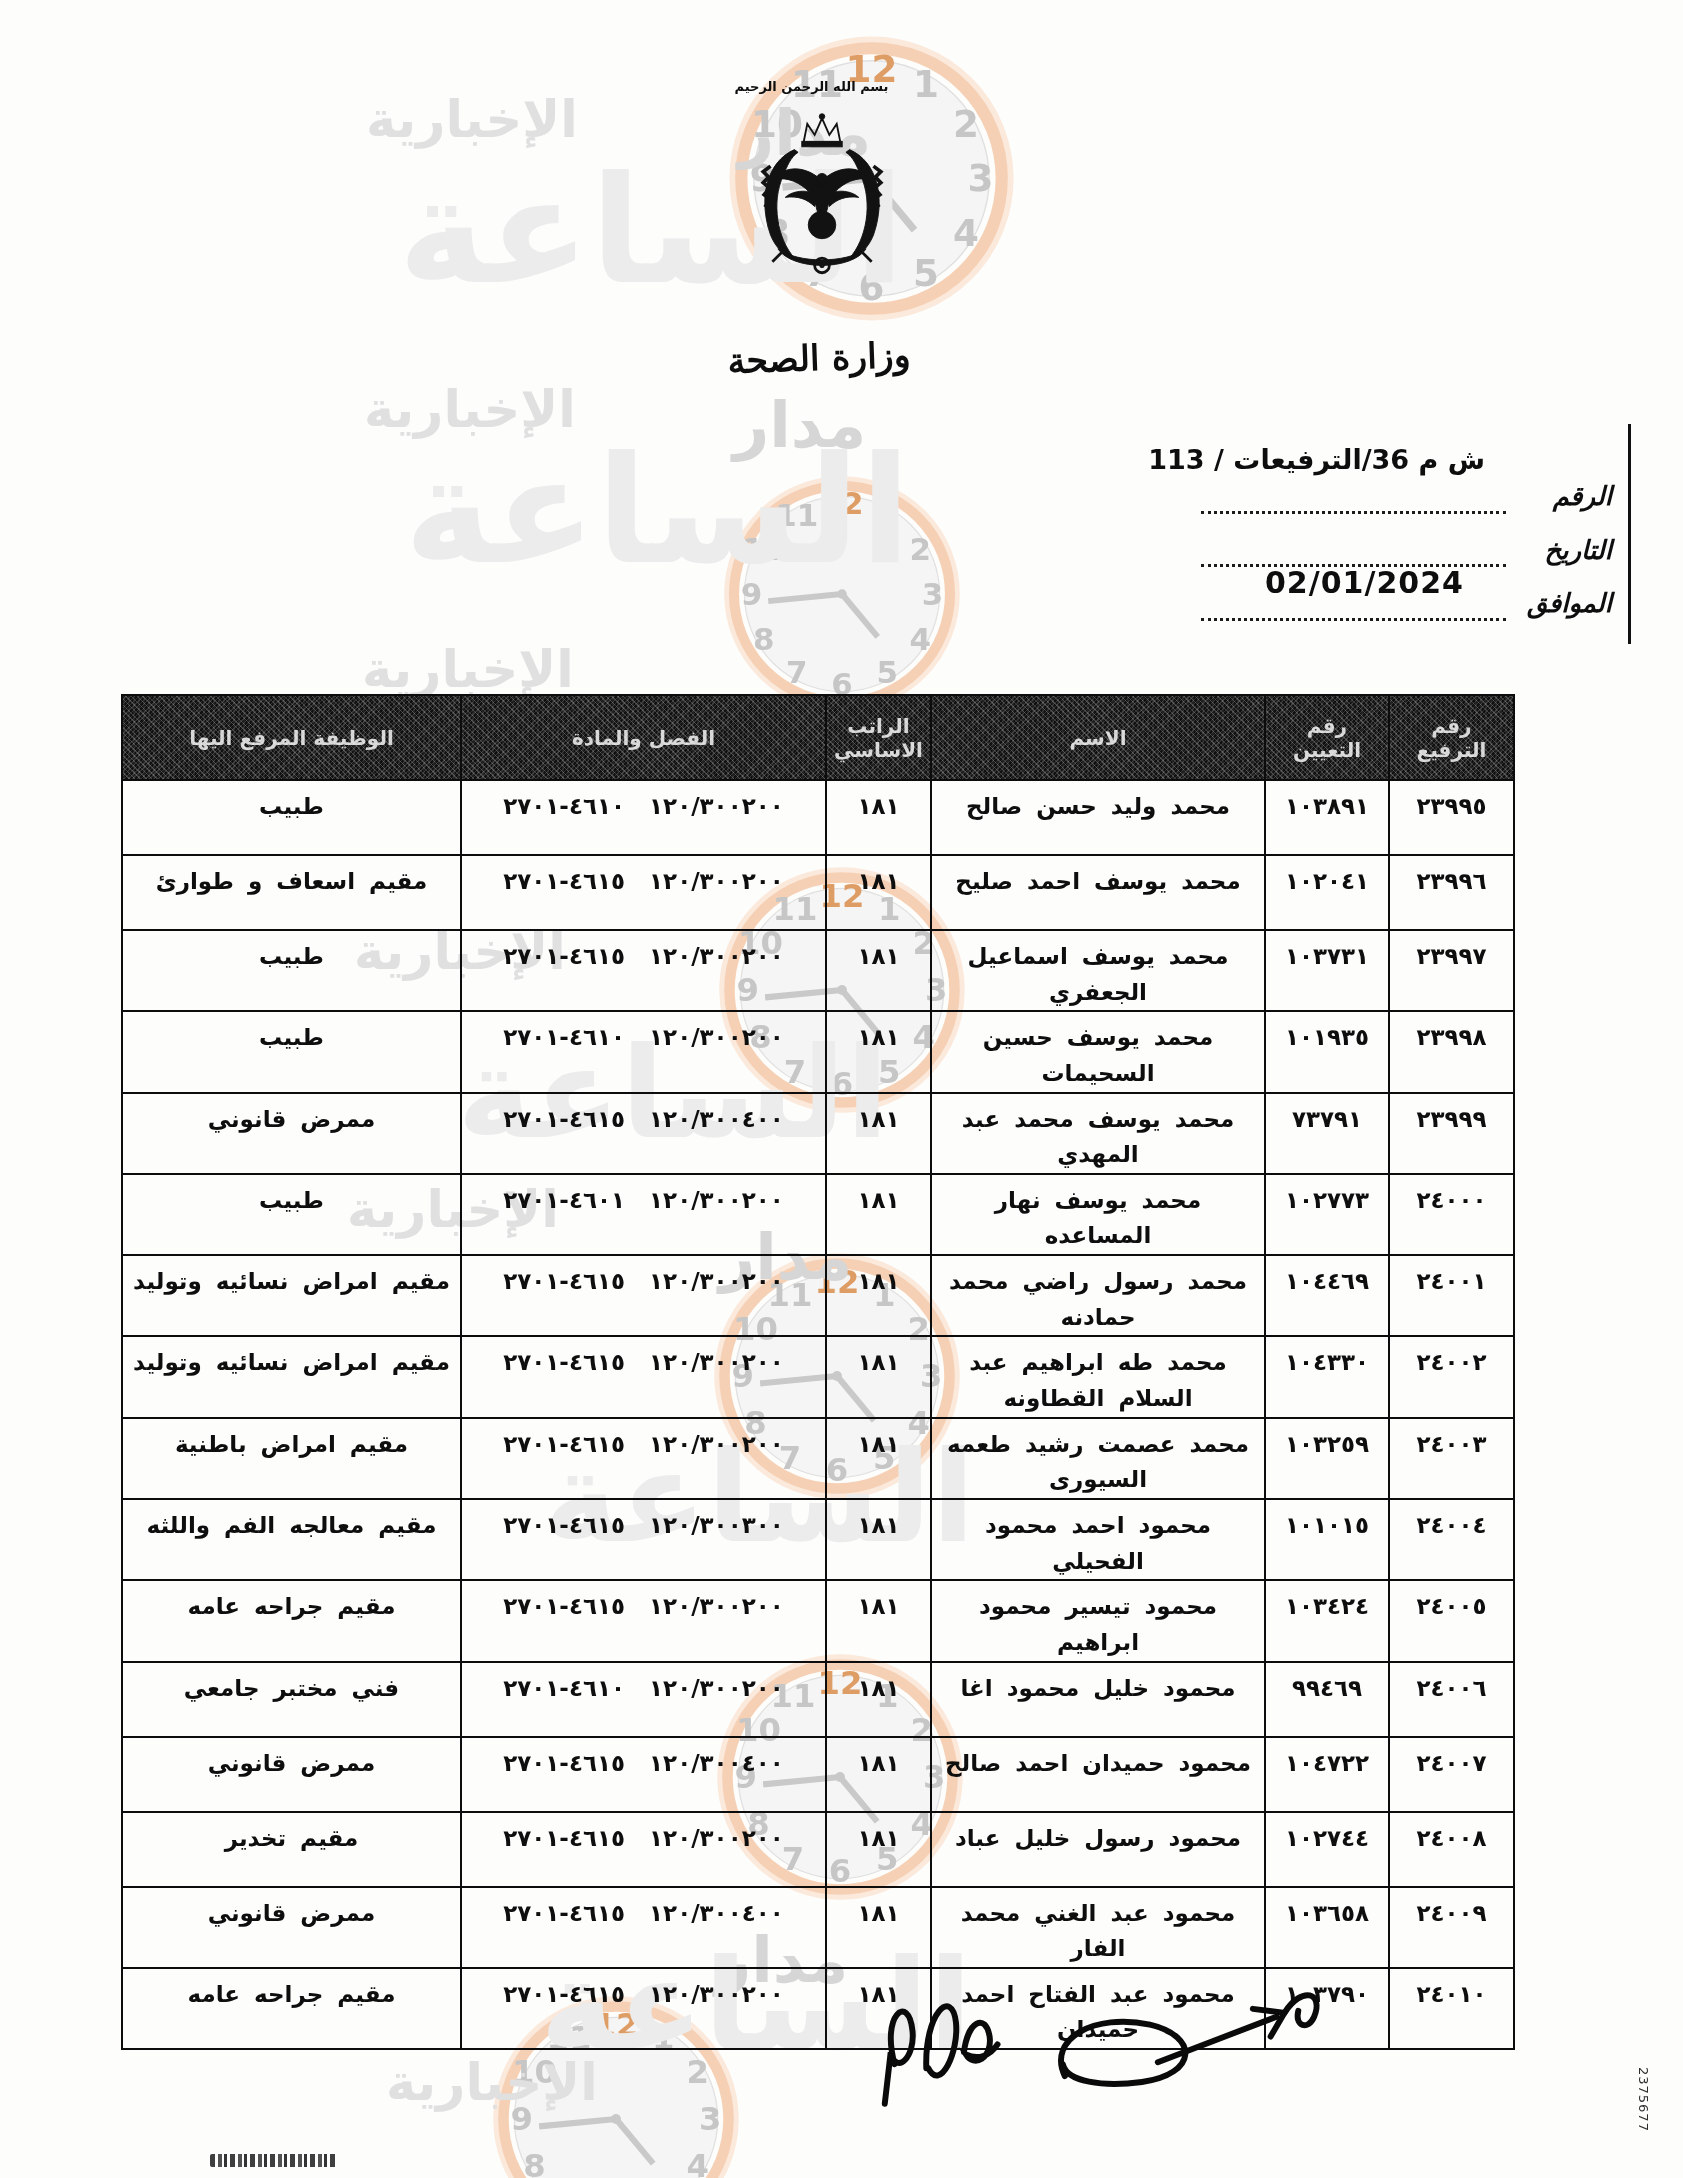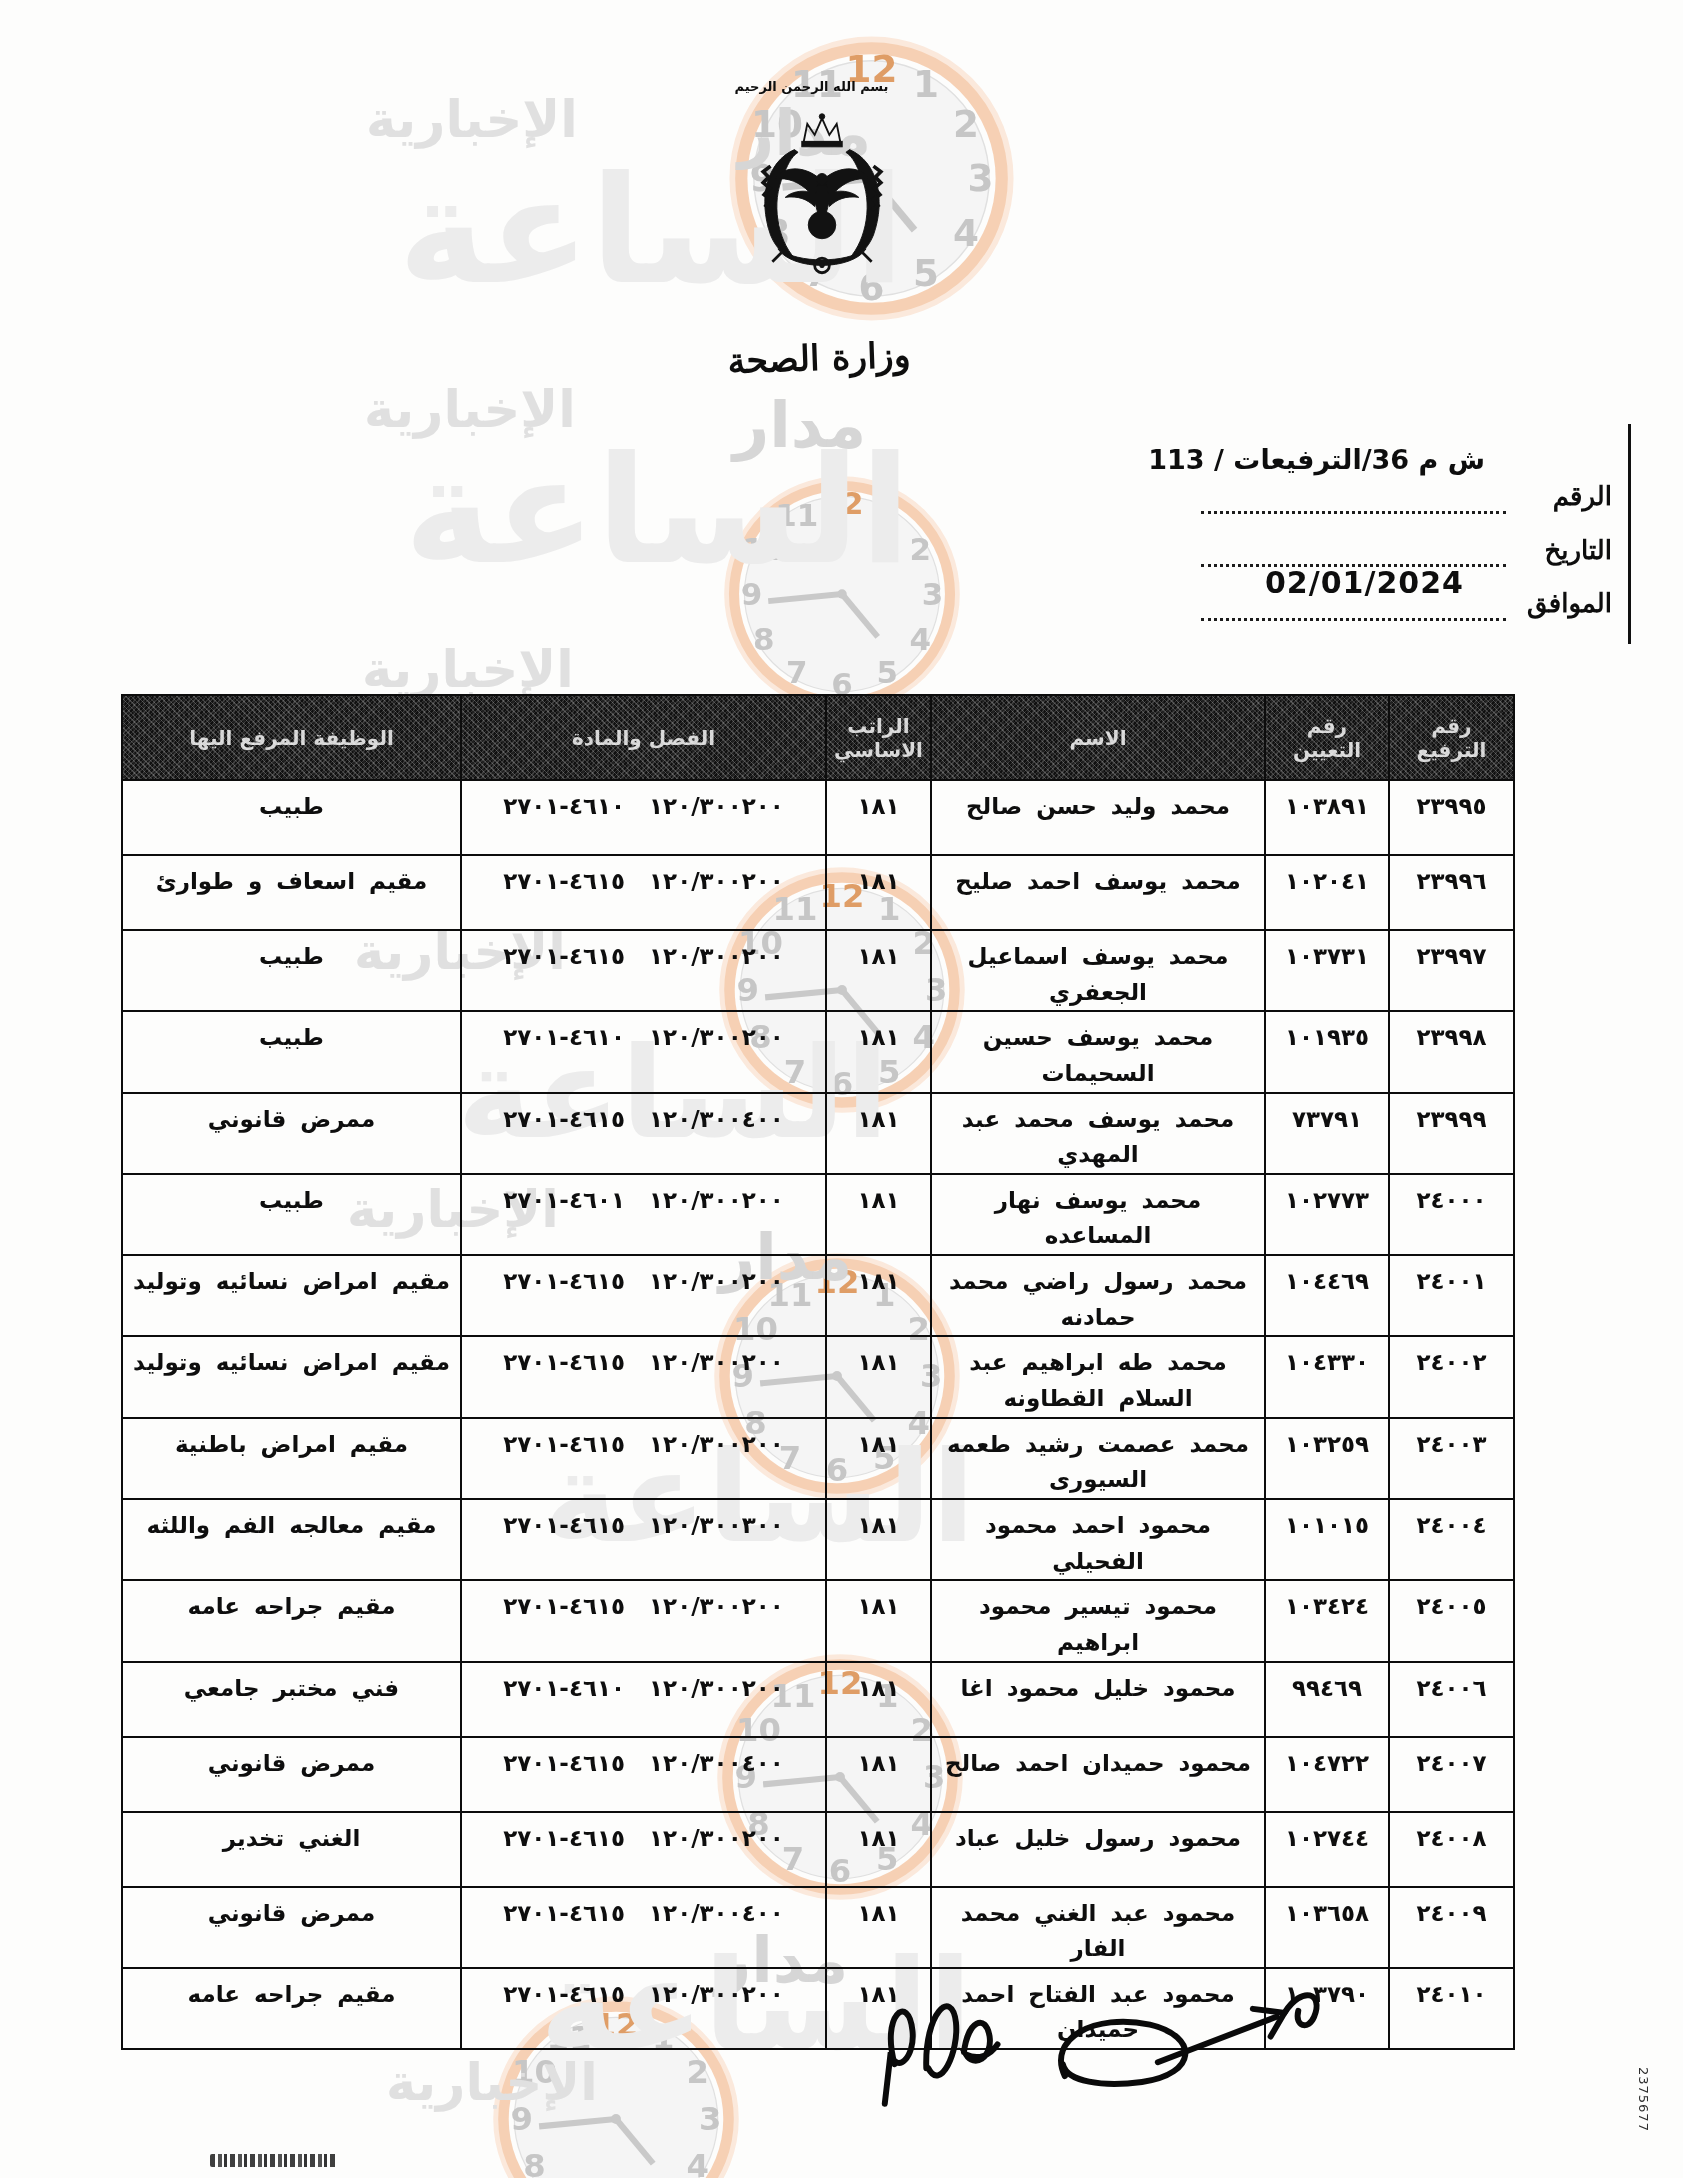--- a/index.html
+++ b/index.html
@@ -24,21 +24,21 @@
   .content{position:absolute;inset:0;z-index:1;}
   .bismillah{position:absolute;left:705px;top:79px;width:213px;text-align:center;
     font-size:13px;font-weight:bold;}
   .crest{position:absolute;left:730px;top:111px;}
   .ministry{position:absolute;left:720px;top:337px;width:198px;text-align:center;
     font-size:35px;font-weight:bold;transform:rotate(-2deg);
     font-family:"DejaVu Serif",serif;}
   .refline{position:absolute;right:198px;top:444px;font-size:27px;font-weight:bold;
     direction:rtl;}
   .fieldlabel{position:absolute;right:71px;font-size:26px;font-weight:600;direction:rtl;
-    font-family:"DejaVu Serif",serif;}
+    font-family:"DejaVu Serif",serif;font-style:italic;}
   .dots{position:absolute;left:1201px;width:305px;height:4px;
     border-bottom:3px dotted #1c1c1c;}
   .datefield{position:absolute;left:1265px;top:565px;font-size:30px;font-weight:bold;
     letter-spacing:1px;}
   .vrule{position:absolute;left:1628px;top:424px;width:3px;height:220px;background:#111;}
   
   table.promo{position:absolute;left:121px;top:694px;border-collapse:collapse;
     table-layout:fixed;width:1391px;background:transparent;}
   table.promo td,table.promo th{border:2.5px solid #0c0c0c;overflow:hidden;}
   table.promo th{
@@ -410,21 +410,21 @@
             <td class="col-salary" dir="rtl">١٨١</td>
             <td class="col-classification" dir="ltr">١٢٠/٣٠٠٤٠٠ ٤٦١٥-٢٧٠١</td>
             <td class="col-job" dir="rtl">ممرض قانوني</td>
           </tr>
           <tr class="datarow">
             <td class="col-serial" dir="rtl">٢٤٠٠٨</td>
             <td class="col-employee" dir="rtl">١٠٢٧٤٤</td>
             <td class="col-name" dir="rtl">محمود رسول خليل عباد</td>
             <td class="col-salary" dir="rtl">١٨١</td>
             <td class="col-classification" dir="ltr">١٢٠/٣٠٠٢٠٠ ٤٦١٥-٢٧٠١</td>
-            <td class="col-job" dir="rtl">الغني تخدير</td>
+            <td class="col-job" dir="rtl">مقيم تخدير</td>
           </tr>
           <tr class="datarow">
             <td class="col-serial" dir="rtl">٢٤٠٠٩</td>
             <td class="col-employee" dir="rtl">١٠٣٦٥٨</td>
             <td class="col-name" dir="rtl">محمود عبد الغني محمد الفار</td>
             <td class="col-salary" dir="rtl">١٨١</td>
             <td class="col-classification" dir="ltr">١٢٠/٣٠٠٤٠٠ ٤٦١٥-٢٧٠١</td>
             <td class="col-job" dir="rtl">ممرض قانوني</td>
           </tr>
           <tr class="datarow">

